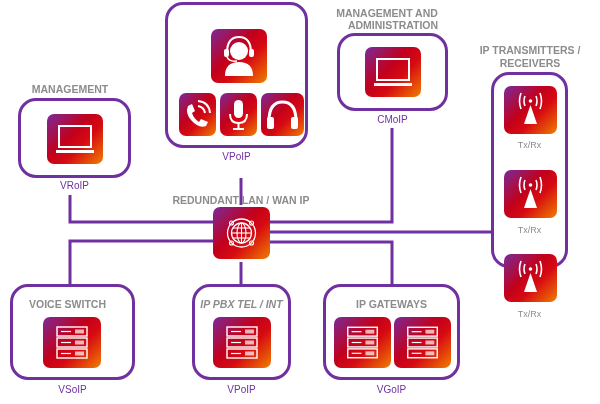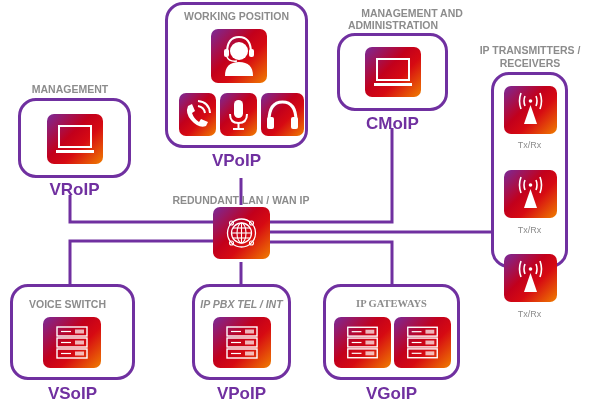--- a/index.html
+++ b/index.html
@@ -1,20 +1,20 @@
 <!DOCTYPE html>
 <html><head>
 <meta charset="utf-8">
 <style>
   html,body{margin:0;padding:0;background:#ffffff;}
   body{width:600px;height:404px;position:relative;overflow:hidden;font-family:"Liberation Sans",sans-serif;}
   #wires{position:absolute;left:0;top:0;width:600px;height:404px;}
   .box{position:absolute;border:3px solid #7030a0;border-radius:18px;box-sizing:border-box;background:#fff;}
   .title{position:absolute;color:#8c8c8c;font-weight:bold;font-size:10.5px;text-align:center;line-height:12px;white-space:nowrap;}
-  .proto{position:absolute;color:#7030a0;font-weight:bold;font-size:17px;text-align:center;}
+  .proto{position:absolute;color:#7030a0;font-weight:normal;font-size:10px;text-align:center;}
   .tile{position:absolute;border-radius:7px;background:linear-gradient(135deg,#7a2a9a 0%,#c2001c 42%,#d60a12 62%,#f07e00 100%);}
   .tile svg{position:absolute;left:0;top:0;width:100%;height:100%;}
   .sublabel{position:absolute;color:#8c8c8c;font-size:9px;text-align:center;}
 </style>
 </head>
 <body>
 
 <svg id="wires" viewBox="0 0 600 404">
   <g stroke="#7030a0" stroke-width="3" fill="none">
     <polyline points="70,195 70,222 213,222"></polyline>
@@ -32,21 +32,20 @@
   <div class="tile" style="left:26px;top:13px;width:56px;height:50px;">
     <svg viewBox="0 0 56 50">
       <rect x="12" y="12" width="32" height="21" fill="none" stroke="#fff" stroke-width="2"></rect>
       <rect x="9" y="36" width="38" height="3" fill="#fff"></rect>
     </svg>
   </div>
 </div>
 <div class="proto" style="left:18px;top:180px;width:113px;">VRoIP</div>
 
 <div class="box" style="left:165px;top:2px;width:143px;height:146px;">
-  <div class="title" style="left:0;top:5px;width:137px;">WORKING POSITION</div>
   <div class="tile" style="left:43px;top:24px;width:56px;height:54px;">
     <svg viewBox="0 0 56 54">
       <circle cx="28" cy="22" r="9" fill="#fff"></circle>
       <path d="M14 47 Q14 33 28 33 Q42 33 42 47 Z" fill="#fff"></path>
       <path d="M16 24 Q16 8 28 8 Q40 8 40 24" fill="none" stroke="#fff" stroke-width="2"></path>
       <rect x="13" y="20" width="5" height="8" rx="2" fill="#fff"></rect>
       <rect x="38" y="20" width="5" height="8" rx="2" fill="#fff"></rect>
       <path d="M16 28 Q18 33 26 32" fill="none" stroke="#fff" stroke-width="1.5"></path>
     </svg>
   </div>
@@ -68,21 +67,21 @@
   <div class="tile" style="left:93px;top:88px;width:43px;height:43px;">
     <svg viewBox="0 0 43 43">
       <path d="M8 28 Q8 9 21.5 9 Q35 9 35 28" fill="none" stroke="#fff" stroke-width="3"></path>
       <rect x="6" y="24" width="7" height="12" rx="2" fill="#fff"></rect>
       <rect x="30" y="24" width="7" height="12" rx="2" fill="#fff"></rect>
     </svg>
   </div>
 </div>
 <div class="proto" style="left:165px;top:151px;width:143px;">VPoIP</div>
 
-<div class="title" style="left:349px;top:7px;width:126px;">MANAGEMENT AND</div>
+<div class="title" style="left:324px;top:7px;width:126px;">MANAGEMENT AND</div>
 <div class="title" style="left:330px;top:19px;width:126px;">ADMINISTRATION</div>
 <div class="box" style="left:337px;top:33px;width:111px;height:78px;">
   <div class="tile" style="left:25px;top:11px;width:56px;height:50px;">
     <svg viewBox="0 0 56 50">
       <rect x="12" y="12" width="32" height="21" fill="none" stroke="#fff" stroke-width="2"></rect>
       <rect x="9" y="36" width="38" height="3" fill="#fff"></rect>
     </svg>
   </div>
 </div>
 <div class="proto" style="left:337px;top:114px;width:111px;">CMoIP</div>
@@ -175,21 +174,21 @@
           <rect x="32" y="12.5" width="9" height="4" opacity=".7"></rect>
           <rect x="32" y="23.5" width="9" height="4" opacity=".7"></rect>
           <rect x="32" y="34.5" width="9" height="4" opacity=".7"></rect>
         </g>
     </svg>
   </div>
 </div>
 <div class="proto" style="left:192px;top:384px;width:99px;">VPoIP</div>
 
 <div class="box" style="left:323px;top:284px;width:137px;height:96px;">
-  <div class="title" style="left:0;top:11px;width:131px;font-family:Liberation Serif, serif;">IP GATEWAYS</div>
+  <div class="title" style="left:0;top:11px;width:131px;">IP GATEWAYS</div>
   <div class="tile" style="left:8px;top:30px;width:57px;height:51px;">
     <svg viewBox="0 0 58 51">
       <g fill="none" stroke="#fff" stroke-width="1.4">
         <rect x="14" y="10" width="30" height="9"></rect>
           <rect x="14" y="21" width="30" height="9"></rect>
           <rect x="14" y="32" width="30" height="9"></rect>
       </g>
       <g stroke="#fff" stroke-width="1.2">
           <line x1="18" y1="14.5" x2="28" y2="14.5"></line>
           <line x1="18" y1="25.5" x2="28" y2="25.5"></line>

